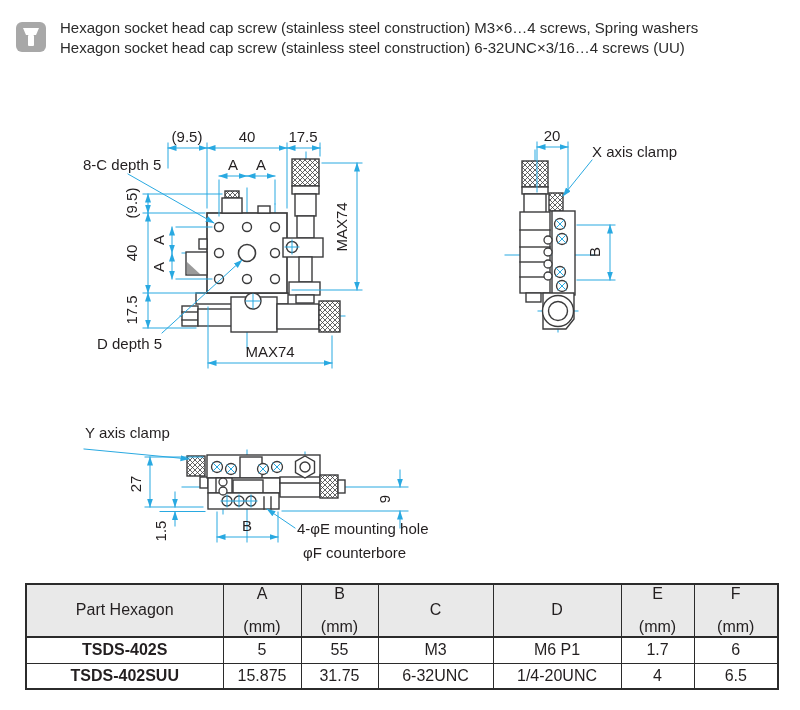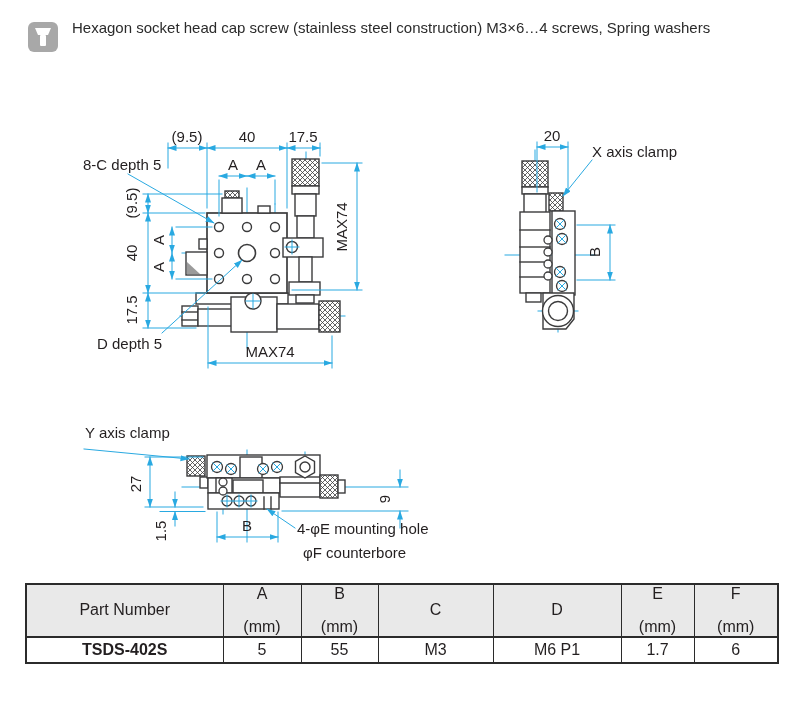--- a/index.html
+++ b/index.html
@@ -1,20 +1,20 @@
 <!DOCTYPE html>
 <html><head>
 <meta charset="utf-8">
 <style>
   html,body{margin:0;padding:0;}
   body{
     width:800px;height:710px;position:relative;background:#ffffff;
     font-family:"Liberation Sans", sans-serif;color:#231f20;overflow:hidden;
   }
-  .note{position:absolute;left:28px;top:18px;display:flex;gap:14px;align-items:flex-start;}
+  .note{position:absolute;left:16px;top:18px;display:flex;gap:14px;align-items:flex-start;}
   .note-icon{width:30px;height:30px;background:#a8a8a8;border-radius:6px;flex:0 0 auto;
     display:flex;align-items:center;justify-content:center;margin-top:4px;}
   .note-lines{font-size:15px;line-height:20px;white-space:nowrap;color:#2b2b2b;}
   svg{position:absolute;left:0;top:0;}
   .dimtxt{font-size:15px;fill:#231f20;}
   .lbltxt{font-size:15px;fill:#231f20;}
   table.spec{
     position:absolute;left:25px;top:583px;width:752px;border-collapse:collapse;
     font-size:16px;table-layout:fixed;
   }
@@ -31,20 +31,21 @@
 
 <div class="note">
   <div class="note-icon">
     <svg width="30" height="30" viewBox="0 0 30 30" style="position:static">
       <polygon points="7,6 23,6 20,13 10,13" fill="#ffffff"></polygon>
       <rect x="12" y="13" width="6" height="11" rx="1" fill="#ffffff"></rect>
     </svg>
   </div>
   <div class="note-lines">
     <div>Hexagon socket head cap screw (stainless steel construction) M3×6…4 screws, Spring washers</div>
+    <div>Hexagon socket head cap screw (stainless steel construction) 6-32UNC×3/16…4 screws (UU)</div>
   </div>
 </div>
 
 <svg width="800" height="580" viewBox="0 0 800 580">
   <defs>
     <marker id="ah" markerWidth="10" markerHeight="8" refX="8.5" refY="3" orient="auto-start-reverse" markerUnits="userSpaceOnUse">
       <path d="M0,0 L9,3 L0,6 z" fill="#29a9e1"></path>
     </marker>
     <pattern id="knurl" width="5" height="5" patternUnits="userSpaceOnUse">
       <rect width="5" height="5" fill="#ffffff"></rect>
@@ -382,21 +383,21 @@
       <col style="width:78px">
       <col style="width:77px">
     <col style="width:115px">
       <col style="width:128px">
       <col style="width:73px">
       <col style="width:84px">
   </colgroup>
   <thead>
     <tr>
       <th>
-          <span class="hl">Part Number</span>
+          <span class="hl">Part Hexagon</span>
         </th>
       <th>
           <span class="hl">A</span>
           <span class="unit">(mm)</span>
         </th>
       <th>
           <span class="hl">B</span>
           <span class="unit">(mm)</span>
         </th>
       <th>
@@ -418,14 +419,23 @@
   <tbody>
     <tr>
       <td class="part">TSDS-402S</td>
       <td>5</td>
       <td>55</td>
       <td>M3</td>
       <td>M6 P1</td>
       <td>1.7</td>
       <td>6</td>
     </tr>
+    <tr>
+      <td class="part">TSDS-402SUU</td>
+      <td>15.875</td>
+      <td>31.75</td>
+      <td>6-32UNC</td>
+      <td>1/4-20UNC</td>
+      <td>4</td>
+      <td>6.5</td>
+    </tr>
   </tbody>
 </table>
 
 </body></html>

